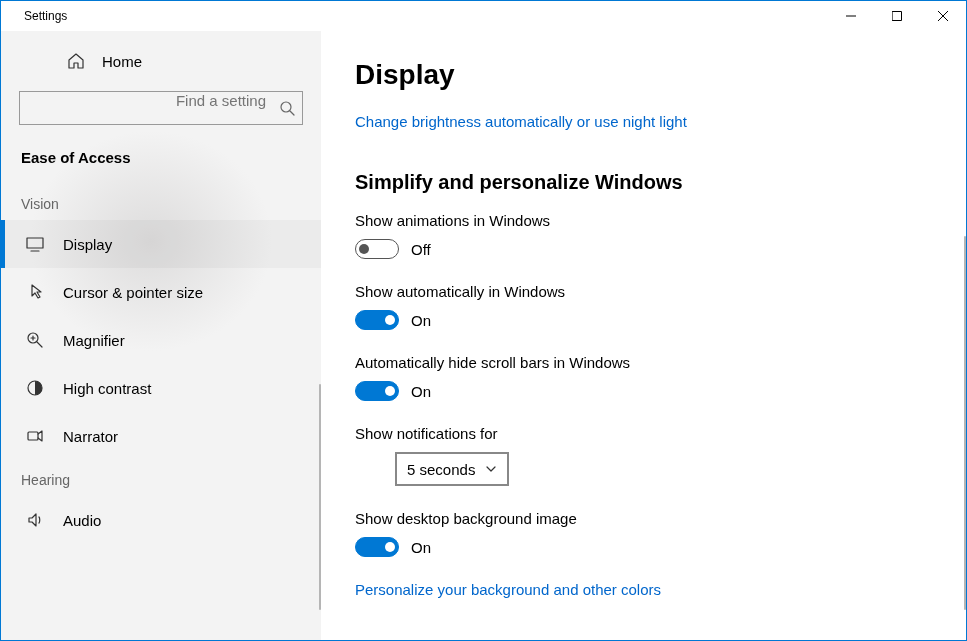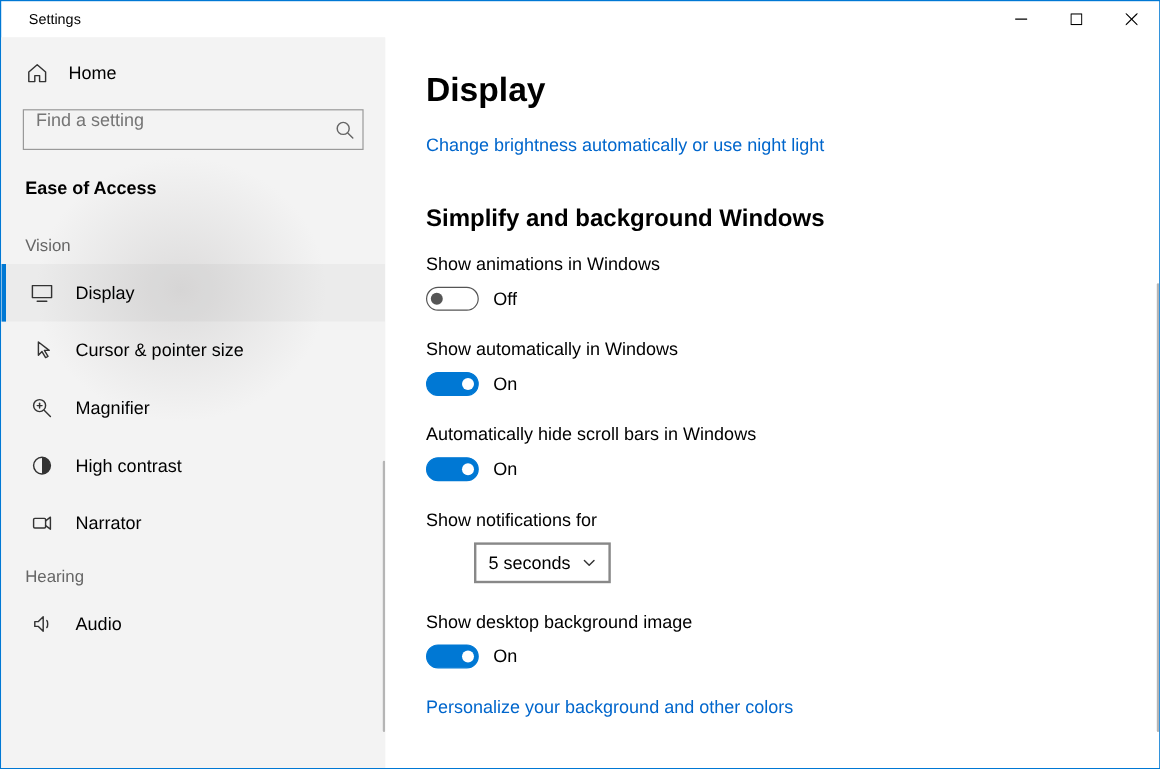--- a/index.html
+++ b/index.html
@@ -10,26 +10,26 @@
   .titlebar .spacer { flex: 1; }
   .win-controls { display: flex; }
   .win-btn { width: 46px; height: 30px; display: flex; align-items: center; justify-content: center; cursor: pointer; }
   .win-btn svg { width: 10px; height: 10px; stroke: #000; stroke-width: 1; }
 
   .app-body { flex: 1; display: flex; overflow: hidden; }
 
   
   .sidebar { width: 320px; background: radial-gradient(ellipse 220px 200px at 150px 210px, #dddcdc 0%, #f3f3f3 55%, #f3f3f3 100%); background-color:#f3f3f3; display: flex; flex-direction: column; }
 
-  .home-row { display: flex; align-items: center; gap: 16px; padding: 20px 20px 14px 20px; cursor: pointer; font-size: 15px; }
+  .home-row { display: flex; align-items: center; gap: 16px; padding: 20px 20px 14px 20px; cursor: pointer; font-size: 15px; margin-left: 45px; }
   .home-row .icon { width: 20px; height: 20px; }
 
   .search-wrap { margin: 6px 18px 20px 18px; }
   .search-box { position: relative; }
-  .search-box input { width: 100%; height: 34px; border: 1px solid #999; background: transparent; padding: 0 36px 16px 10px; font-size: 15px; color: #333; outline: none; }
+  .search-box input { width: 100%; height: 34px; border: 1px solid #999; background: transparent; padding: 0 36px 16px 10px; font-size: 15px; color: #333; outline: none; text-align: right; }
   .search-box .search-icon { position: absolute; right: 8px; top: 50%; transform: translateY(-50%); width: 16px; height: 16px; stroke:#666; }
 
   .category { font-weight: 600; font-size: 15px; padding: 4px 20px 18px 20px; }
   .group-label { font-size: 14px; color: #666; padding: 12px 20px 8px 20px; }
 
   .nav { display: flex; flex-direction: column; }
   .nav-item { display: flex; align-items: center; gap: 18px; height: 48px; padding: 0 20px; font-size: 15px; cursor: pointer; border-left: 4px solid transparent; }
   .nav-item.selected { border-left-color: #0078d4; background: rgba(0,0,0,0.03); }
   .nav-item .icon { width: 20px; height: 20px; flex: 0 0 20px; }
 
@@ -161,21 +161,21 @@
       </div>
     </div>
 
     </div>
   </div>
 
   <div class="main">
     <h1>Display</h1>
     <span class="link">Change brightness automatically or use night light</span>
 
-    <h2>Simplify and background Windows</h2>
+    <h2>Simplify and personalize Windows</h2>
 
     <div class="setting">
       <div class="setting-label">Show animations in Windows</div>
       <div class="toggle-row">
         <div class="toggle off">
             <div class="knob"></div>
           </div>
         <span class="toggle-state">Off</span>
       </div>
     </div>

